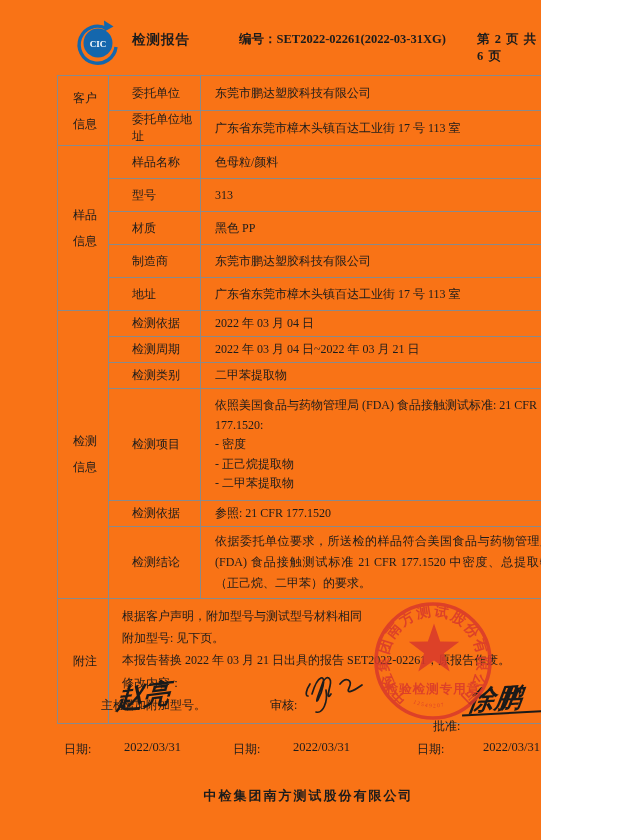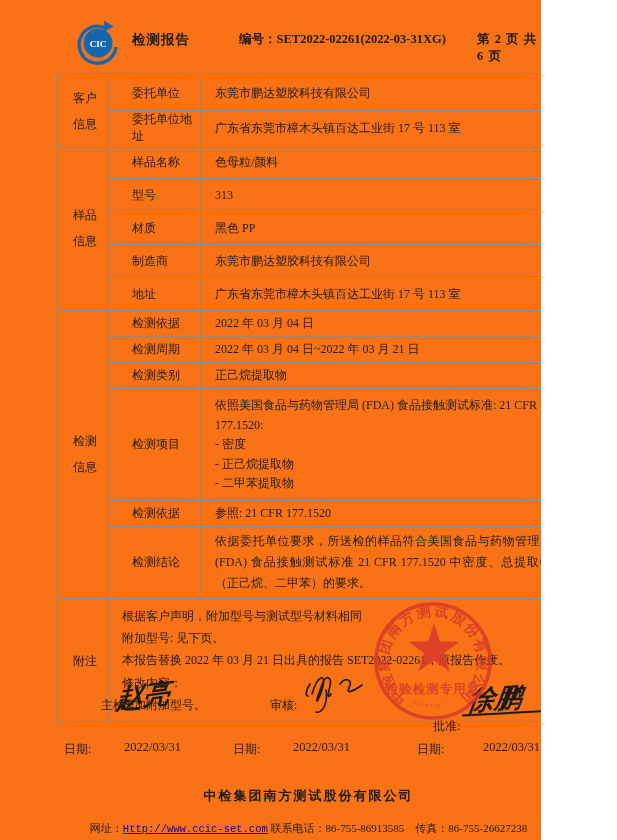--- a/index.html
+++ b/index.html
@@ -101,21 +101,21 @@
       <td class="sec" rowspan="6">检测信息</td>
       <td class="lbl">检测依据</td>
       <td class="val">2022 年 03 月 04 日</td>
     </tr>
     <tr style="height:25px">
       <td class="lbl">检测周期</td>
       <td class="val">2022 年 03 月 04 日~2022 年 03 月 21 日</td>
     </tr>
     <tr style="height:25px">
       <td class="lbl">检测类别</td>
-      <td class="val">正己烷提取物</td>
+      <td class="val">二甲苯提取物</td>
     </tr>
     <tr style="height:91px">
       <td class="lbl">检测项目</td>
       <td class="val-lines">
         <div>依照美国食品与药物管理局 (FDA) 食品接触测试标准: 21 CFR 177.1520:</div>
         <div>- 密度</div>
         <div>- 正己烷提取物</div>
         <div>- 二甲苯提取物</div>
       </td>
     </tr>
@@ -169,18 +169,14 @@
       <polygon transform="translate(71,59) scale(0.95)" fill="#d93a2b" points="0,-28 6.5,-8.9 26.6,-8.65 10.5,3.4 16.5,22.7 0,11 -16.5,22.7 -10.5,3.4 -26.6,-8.65 -6.5,-8.9"></polygon>
       <text x="70" y="102" text-anchor="middle" font-size="12.5" font-weight="bold" fill="#d93a2b" letter-spacing="1" font-family="Liberation Serif, serif">检验检测专用章</text>
       <path id="serialArc" d="M50,112 A48,48 0 0,0 90,112" fill="none"></path>
       <text font-size="5.5" fill="#d93a2b" font-family="Liberation Serif, serif">
         <textPath href="#serialArc">1 2 5 4 9 2 0 7</textPath>
       </text>
     </g>
   </svg>
 
   <div class="footer f-company">中检集团南方测试股份有限公司</div>
-  <div class="footer f-site">
-    <span>网址：</span><a href="#">Http://www.ccic-set.com</a>
-    <span>联系电话：86-755-86913585　传真：86-755-26627238</span>
-  </div>
 
 </div>
 
 </body></html>

